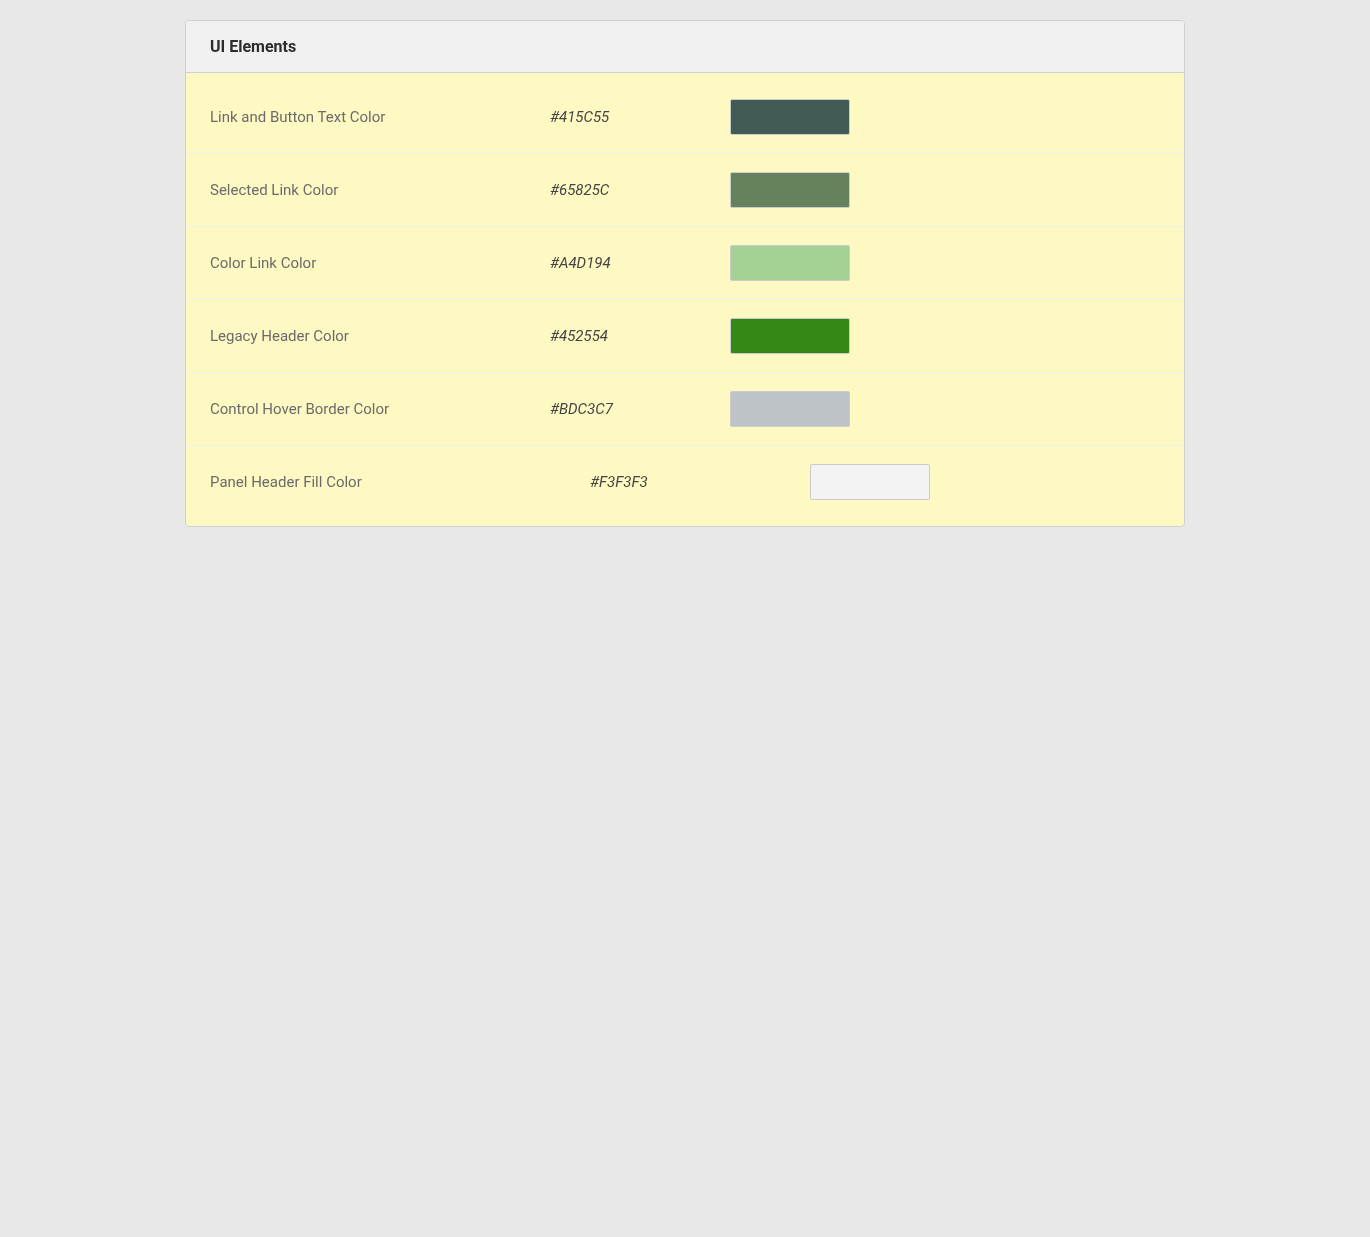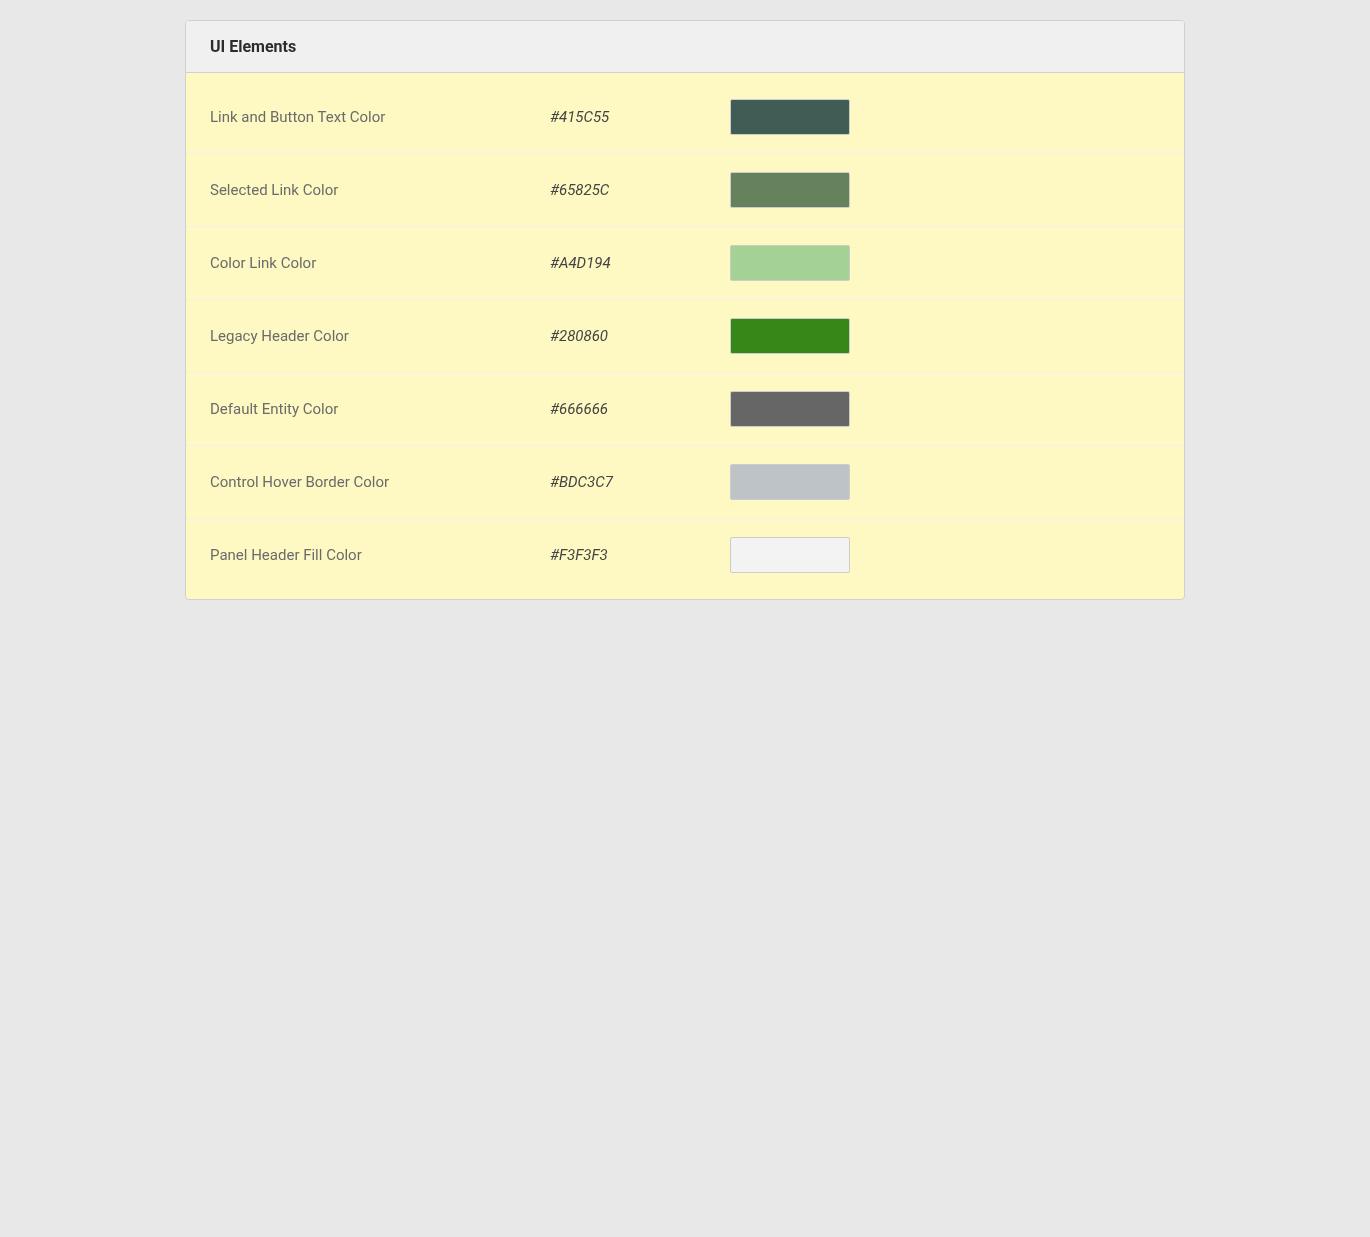--- a/index.html
+++ b/index.html
@@ -44,20 +44,21 @@
 
     .color-row {
       display: flex;
       align-items: center;
       padding: 18px 24px;
       border-bottom: 1px solid #f0f0f0;
     }
 
     .color-row:last-child {
       border-bottom: none;
+      gap: 40px;
     }
 
     .color-label {
       flex: 0 0 340px;
       font-size: 15px;
       color: #6b6b6b;
       font-weight: 400;
     }
 
     .color-hex {
@@ -93,27 +94,22 @@
         <span class="color-hex">#65825C</span>
         <div class="color-swatch" style="background-color: rgb(101, 130, 92);"></div>
       </div>
       <div class="color-row">
         <span class="color-label">Color Link Color</span>
         <span class="color-hex">#A4D194</span>
         <div class="color-swatch" style="background-color: rgb(164, 209, 148);"></div>
       </div>
       <div class="color-row">
         <span class="color-label">Legacy Header Color</span>
-        <span class="color-hex">#280860</span>
+        <span class="color-hex">#452554</span>
         <div class="color-swatch" style="background-color: rgb(53, 135, 23);"></div>
-      </div>
-      <div class="color-row">
-        <span class="color-label">Default Entity Color</span>
-        <span class="color-hex">#666666</span>
-        <div class="color-swatch" style="background-color: rgb(102, 102, 102);"></div>
       </div>
       <div class="color-row">
         <span class="color-label">Control Hover Border Color</span>
         <span class="color-hex">#BDC3C7</span>
         <div class="color-swatch" style="background-color: rgb(189, 195, 199);"></div>
       </div>
       <div class="color-row">
         <span class="color-label">Panel Header Fill Color</span>
         <span class="color-hex">#F3F3F3</span>
         <div class="color-swatch" style="background-color: rgb(243, 243, 243);"></div>

